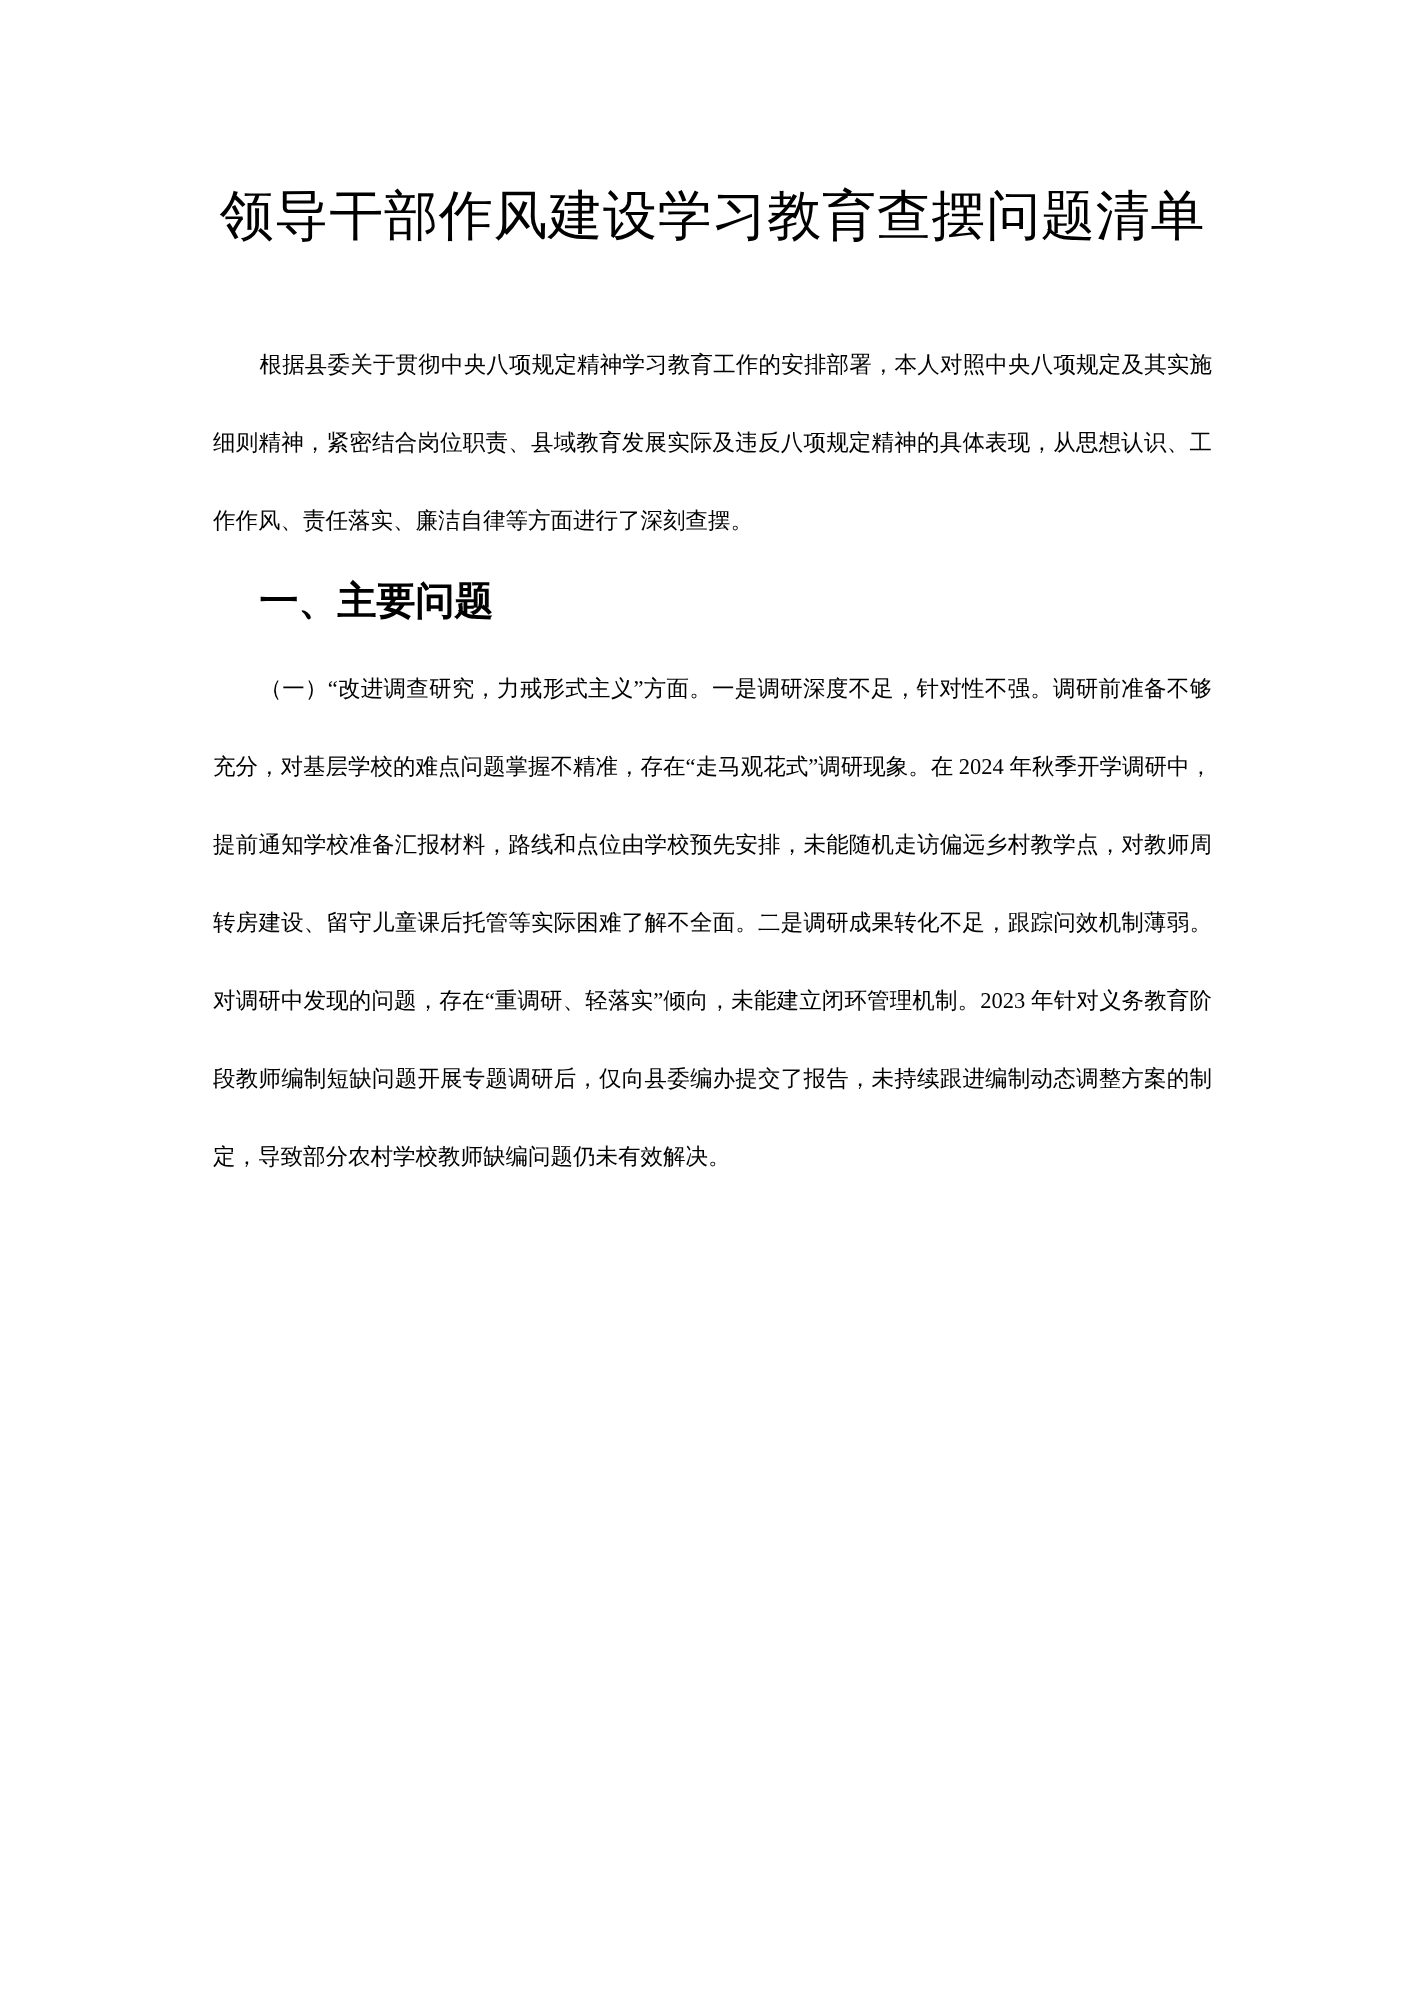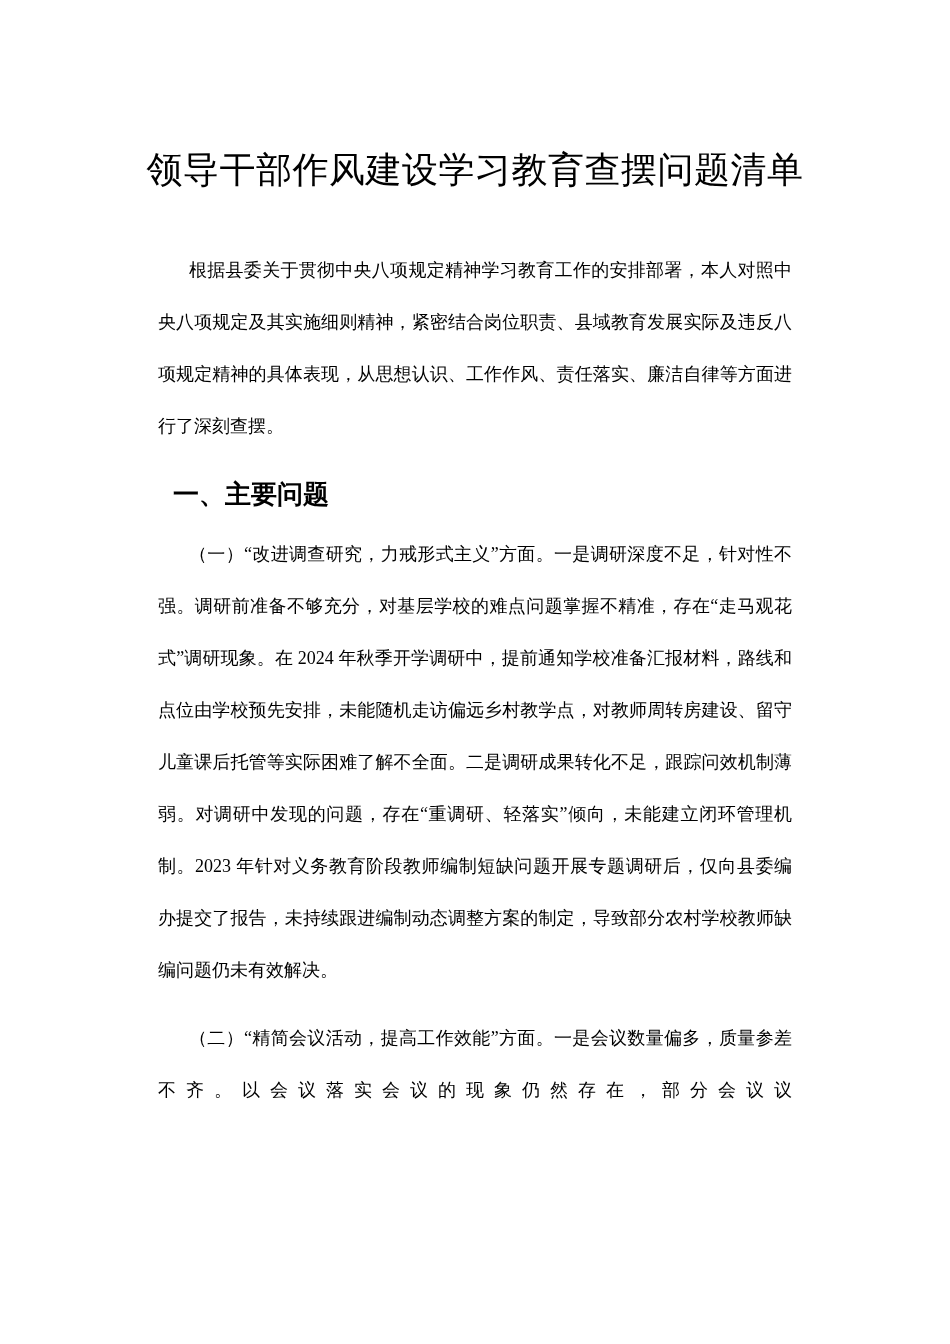--- a/index.html
+++ b/index.html
@@ -8,38 +8,38 @@
     background: #ffffff;
   }
   .page {
     position: relative;
     width: 950px;
     height: 1344px;
     margin: 0;
     background: #ffffff;
     color: #000000;
     box-sizing: border-box;
-    padding: 115px 142px 0 142px;
+    padding: 89px 142px 0 142px;
     overflow: hidden;
     font-family: "Liberation Serif", "DejaVu Serif", serif;
   }
   .doc-title {
     margin: 0;
     font-size: 36px;
     font-weight: normal;
     line-height: 110px;
     text-align: center;
     letter-spacing: 0.5px;
   }
   .title-line {
     display: block;
   }
   .body-para {
-    margin: 16px;
-    font-size: 18px;
+    margin: 0;
+    font-size: 15px;
     line-height: 52px;
     text-align: justify;
     text-indent: 31px;
     word-break: break-all;
   }
   .intro-para {
     margin-top: 19px;
   }
   .section-heading {
     margin: 0;
@@ -64,15 +64,14 @@
   <h1 class="doc-title">
     <span class="title-line">领导干部作风建设学习教育查摆问题清单</span>
   </h1>
 
   <p class="body-para intro-para">根据县委关于贯彻中央八项规定精神学习教育工作的安排部署，本人对照中央八项规定及其实施细则精神，紧密结合岗位职责、县域教育发展实际及违反八项规定精神的具体表现，从思想认识、工作作风、责任落实、廉洁自律等方面进行了深刻查摆。</p>
 
   <h2 class="section-heading">一、主要问题</h2>
 
   <p class="body-para after-heading">（一）“改进调查研究，力戒形式主义”方面。一是调研深度不足，针对性不强。调研前准备不够充分，对基层学校的难点问题掌握不精准，存在“走马观花式”调研现象。在 2024 年秋季开学调研中，提前通知学校准备汇报材料，路线和点位由学校预先安排，未能随机走访偏远乡村教学点，对教师周转房建设、留守儿童课后托管等实际困难了解不全面。二是调研成果转化不足，跟踪问效机制薄弱。对调研中发现的问题，存在“重调研、轻落实”倾向，未能建立闭环管理机制。2023 年针对义务教育阶段教师编制短缺问题开展专题调研后，仅向县委编办提交了报告，未持续跟进编制动态调整方案的制定，导致部分农村学校教师缺编问题仍未有效解决。</p>
 
-  <p class="body-para truncated-para">（二）“精简会议活动，提高工作效能”方面。一是会议数量偏多，质量参差不齐。以会议落实会议的现象仍然存在，部分会议议</p>
 
 </div>
 
 </body></html>

